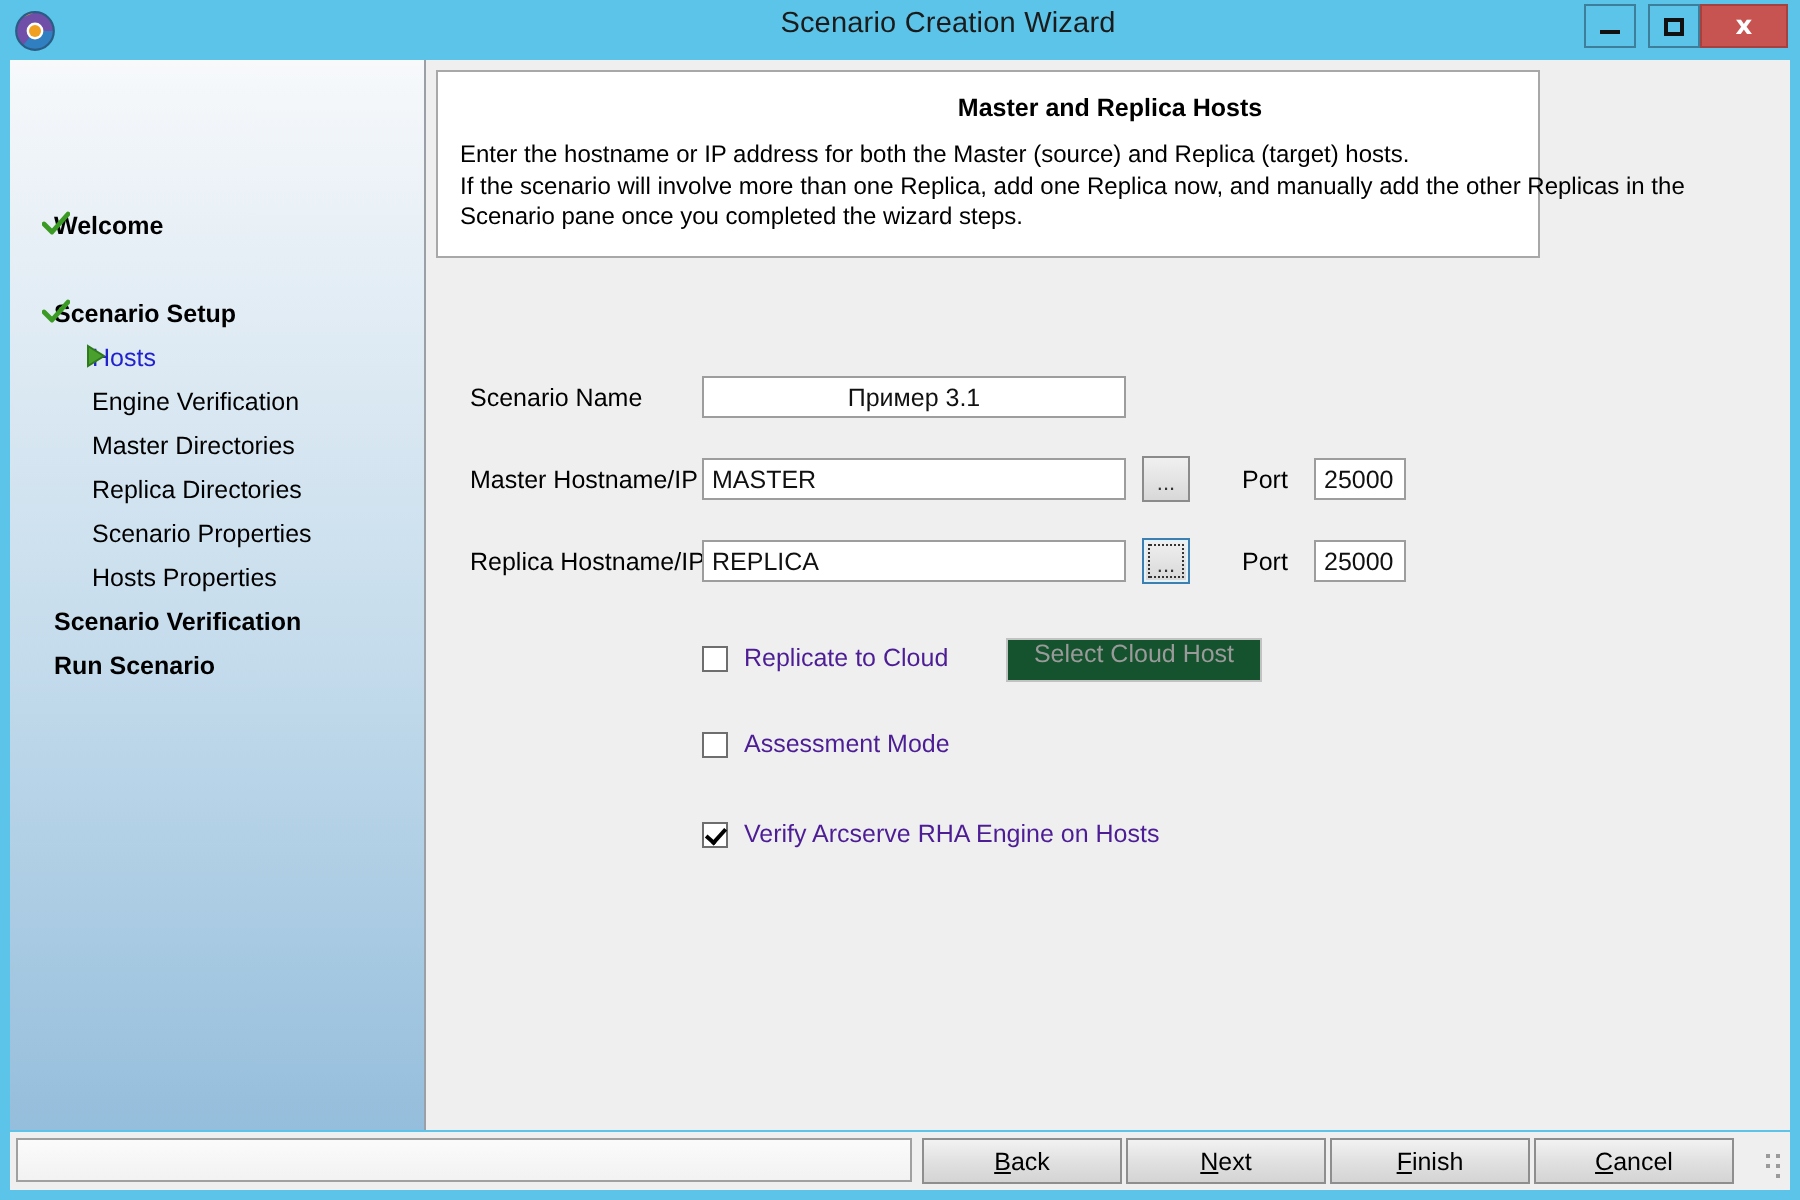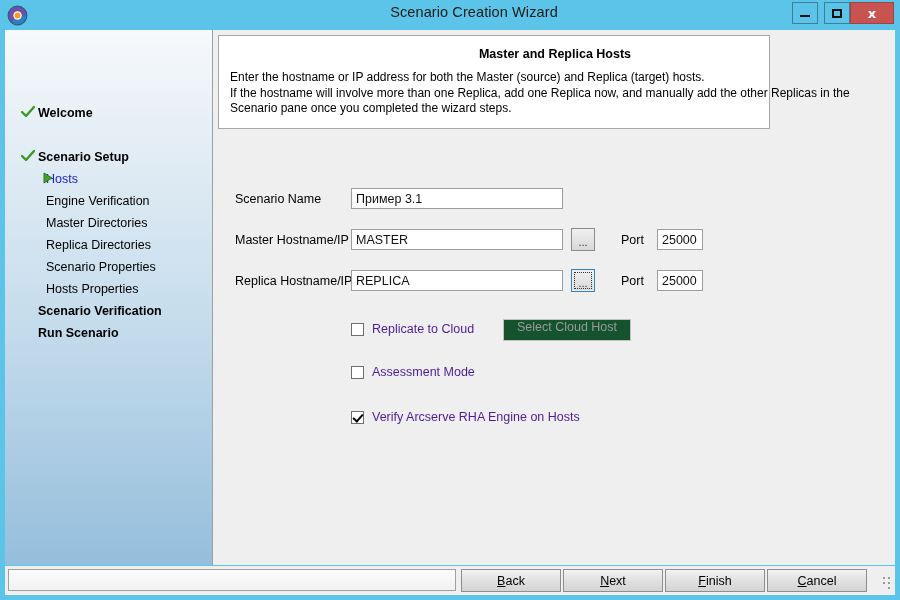--- a/index.html
+++ b/index.html
@@ -62,21 +62,21 @@
     position: absolute; left: 0; top: 0;
     width: 208px; height: 535px;
     background: linear-gradient(180deg,#f7f9fb 0%, #eaf1f7 14%, #c5dcec 55%, #95bedc 100%);
     border-right: 1px solid #9aa0a6;
   }
   .nav-item {
     position: absolute; left: 0; width: 208px; height: 22px;
     display: flex; align-items: center;
     font-size: 12.5px; color: #000;
   }
-  .nav-level0 { font-weight: bold; padding-left: 33px; }
+  .nav-level0 { font-weight: bold; padding-left: 22px; }
   .nav-level1 { padding-left: 41px; font-weight: normal; }
   .nav-current { color: #2222cc; }
   .check-icon {
     position: absolute; left: 16px; top: 3px;
     width: 14px; height: 14px;
   }
   .arrow-icon {
     position: absolute; left: 38px; top: 4px;
     width: 11px; height: 12px;
   }
@@ -280,29 +280,29 @@
         <span>Run Scenario</span>
       </div>
     </div>
 
     <div id="main">
 
       <div id="header-box">
         <div id="header-title">Master and Replica Hosts</div>
         <div id="header-desc">
           <div>Enter the hostname or IP address for both the Master (source) and Replica (target) hosts.</div>
-          <div>If the hostname will involve more than one Replica, add one Replica now, and manually add the other Replicas in the Scenario pane once you completed the wizard steps.</div>
+          <div>If the scenario will involve more than one Replica, add one Replica now, and manually add the other Replicas in the Scenario pane once you completed the wizard steps.</div>
         </div>
       </div>
 
       <div id="form">
 
         <div class="frow" style="top:52px">
           <span class="flabel" style="left:17px; top:4px">Scenario Name</span>
-          <input class="ftext" style="left: 133px; top: 0px; width: 212px;" value="Пример 3.1">
+          <input class="ftext" style="left: 133px; top: 0px; width: 212px; text-align: center;" value="Пример 3.1">
         </div>
 
         <div class="frow" style="top:93px">
           <span class="flabel" style="left:17px; top:4px">Master Hostname/IP</span>
           <input class="ftext" style="left: 133px; top: 0px; width: 212px;" value="MASTER">
           <div class="browse-btn" style="left:353px; top:-1px">
             <span>...</span>
           </div>
           <span class="portlabel" style="left:403px; top:4px">Port</span>
           <input class="ftext" style="left: 439px; top: 0px; width: 46px; text-align: left;" value="25000">

